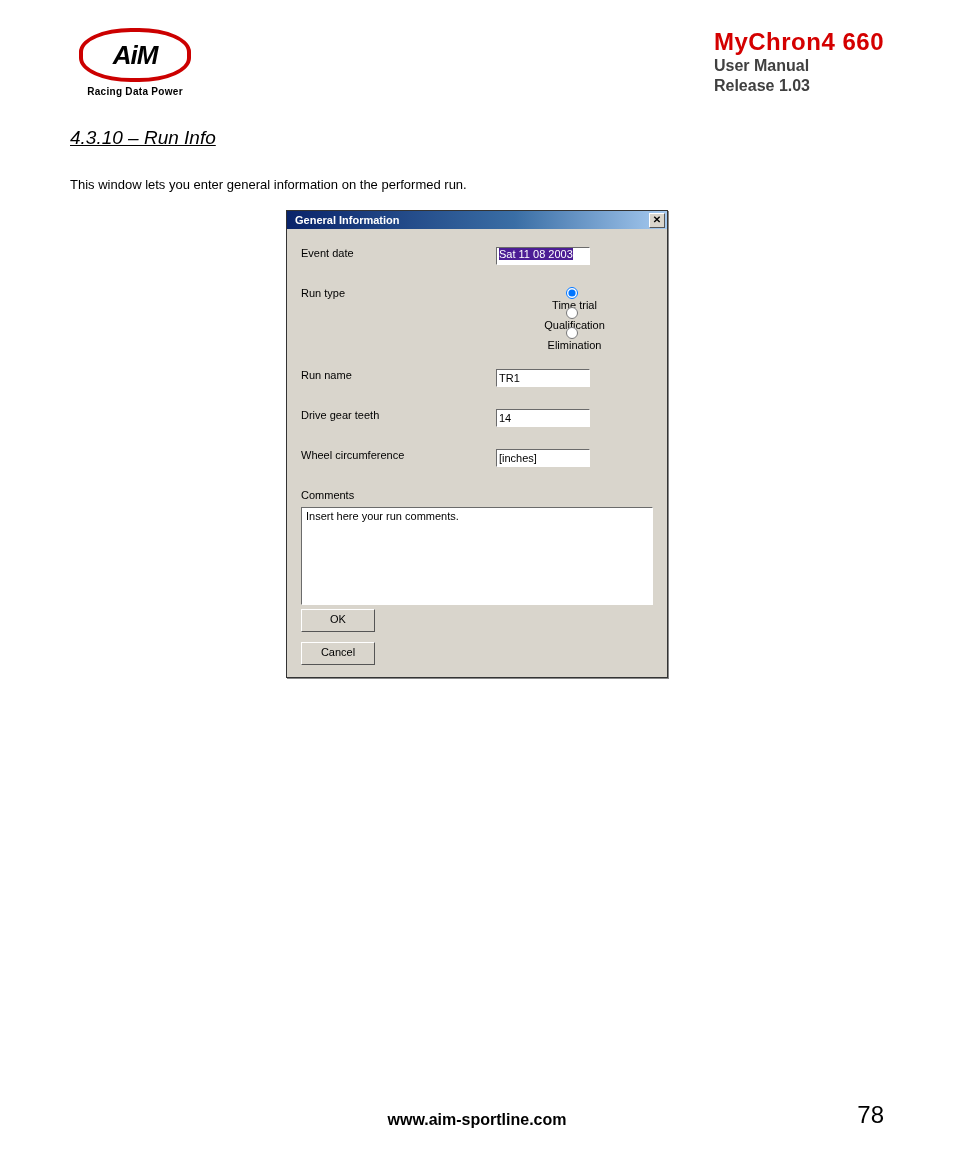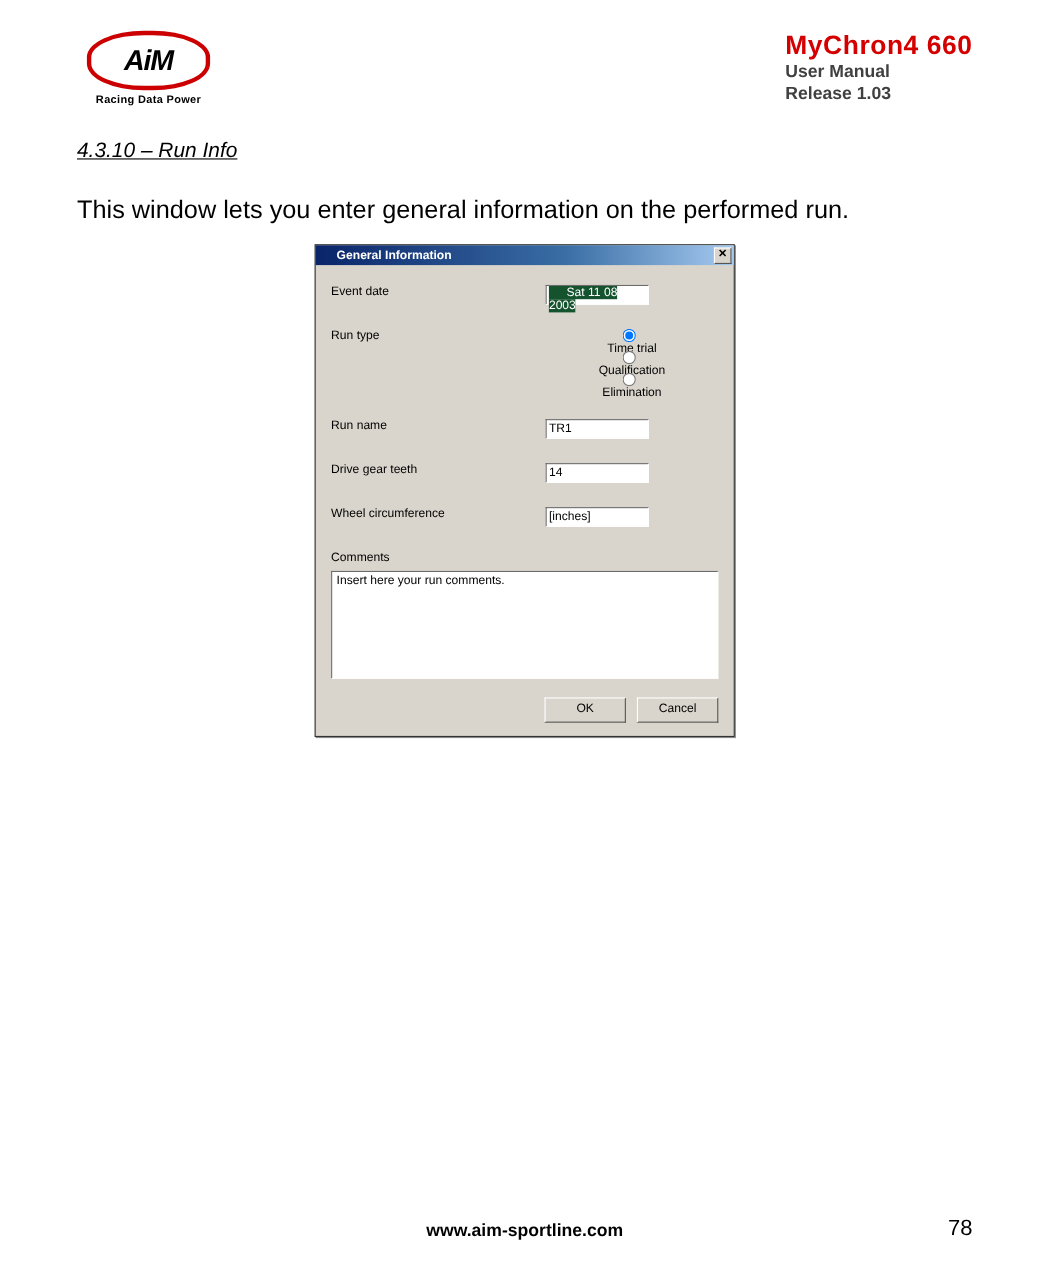--- a/index.html
+++ b/index.html
@@ -67,21 +67,21 @@
     color: #404040;
     line-height: 1.25;
   }
   .section-heading {
     font-size: 19px;
     font-style: italic;
     text-decoration: underline;
     margin-bottom: 28px;
   }
   .body-text {
-    font-size: 23px;
+    font-size: 13px;
     margin-bottom: 18px;
   }
   .dialog-wrap {
     display: flex;
     justify-content: center;
   }
   .dialog {
     width: 380px;
     border: 1px solid #333;
     background: #d9d5cc;
@@ -91,21 +91,21 @@
   }
   .titlebar {
     height: 18px;
     background: linear-gradient(to right, #0a246a 0%, #3a6ea5 60%, #a6caf0 100%);
     color: #fff;
     font-weight: bold;
     font-size: 11px;
     display: flex;
     justify-content: space-between;
     align-items: center;
-    padding: 0 2px 0 19px;
+    padding: 0 2px 0 8px;
   }
   .closebox {
     width: 14px;
     height: 13px;
     background: #d9d5cc;
     border: 1px solid #fff;
     border-right-color: #555;
     border-bottom-color: #555;
     color: #000;
     font-size: 10px;
@@ -136,23 +136,22 @@
     border-left: 1px solid #6b6b6b;
     border-right: 1px solid #fff;
     border-bottom: 1px solid #fff;
     background: #fff;
     font-family: Tahoma, Arial, sans-serif;
     font-size: 11px;
     padding: 0 2px;
     box-sizing: content-box;
   }
   .txt-sel {
-    background: #14532d;
+    background: #4c1d95;
     color: #fff;
-    padding-left: 16px;
   }
   .radio-row {
     display: flex;
     align-items: center;
     height: 20px;
     flex-direction: column;
   }
   .radio-row input {
     margin: 0 6px 0 0;
     width: 12px;
@@ -170,23 +169,23 @@
     border-bottom: 1px solid #fff;
     background: #fff;
     font-family: Tahoma, Arial, sans-serif;
     font-size: 11px;
     padding: 2px 4px;
     box-sizing: border-box;
     resize: none;
   }
   .btnrow {
     display: flex;
-    justify-content: flex-end;
     gap: 10px;
-    margin-top: 14px;
+    margin-top: 2px;
+    flex-direction: column;
   }
   .winbtn {
     width: 72px;
     height: 21px;
     background: #d9d5cc;
     border-top: 1px solid #fff;
     border-left: 1px solid #fff;
     border-right: 1px solid #555;
     border-bottom: 1px solid #555;
     font-family: Tahoma, Arial, sans-serif;
@@ -201,21 +200,21 @@
     width: 100%;
     display: flex;
     justify-content: center;
     font-size: 16px;
     font-weight: bold;
   }
   .pagenum {
     position: absolute;
     bottom: 30px;
     right: 70px;
-    font-size: 20px;
+    font-size: 24px;
   }
 </style>
 </head>
 <body>
 
 <div class="page">
   <div class="header">
     <div class="logo-block">
       <div class="logo-oval">
         <span class="logo-text">AiM</span>

